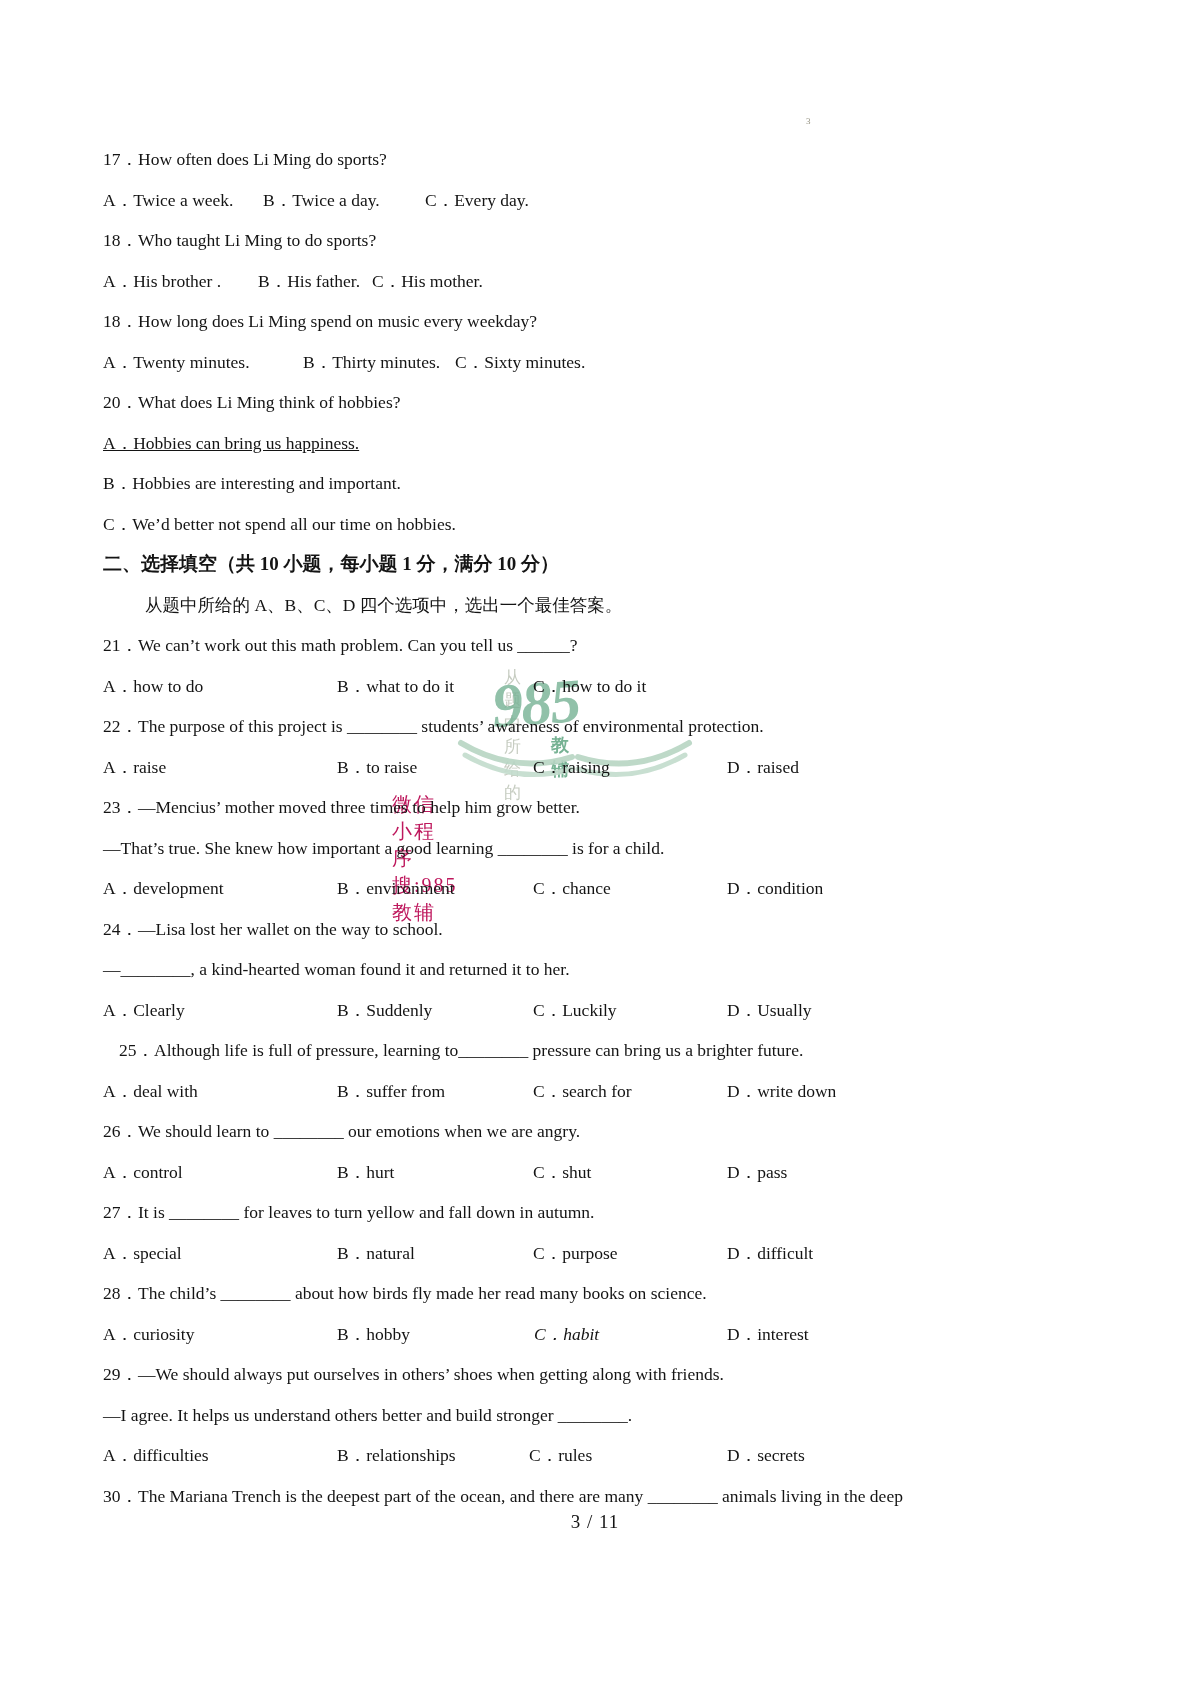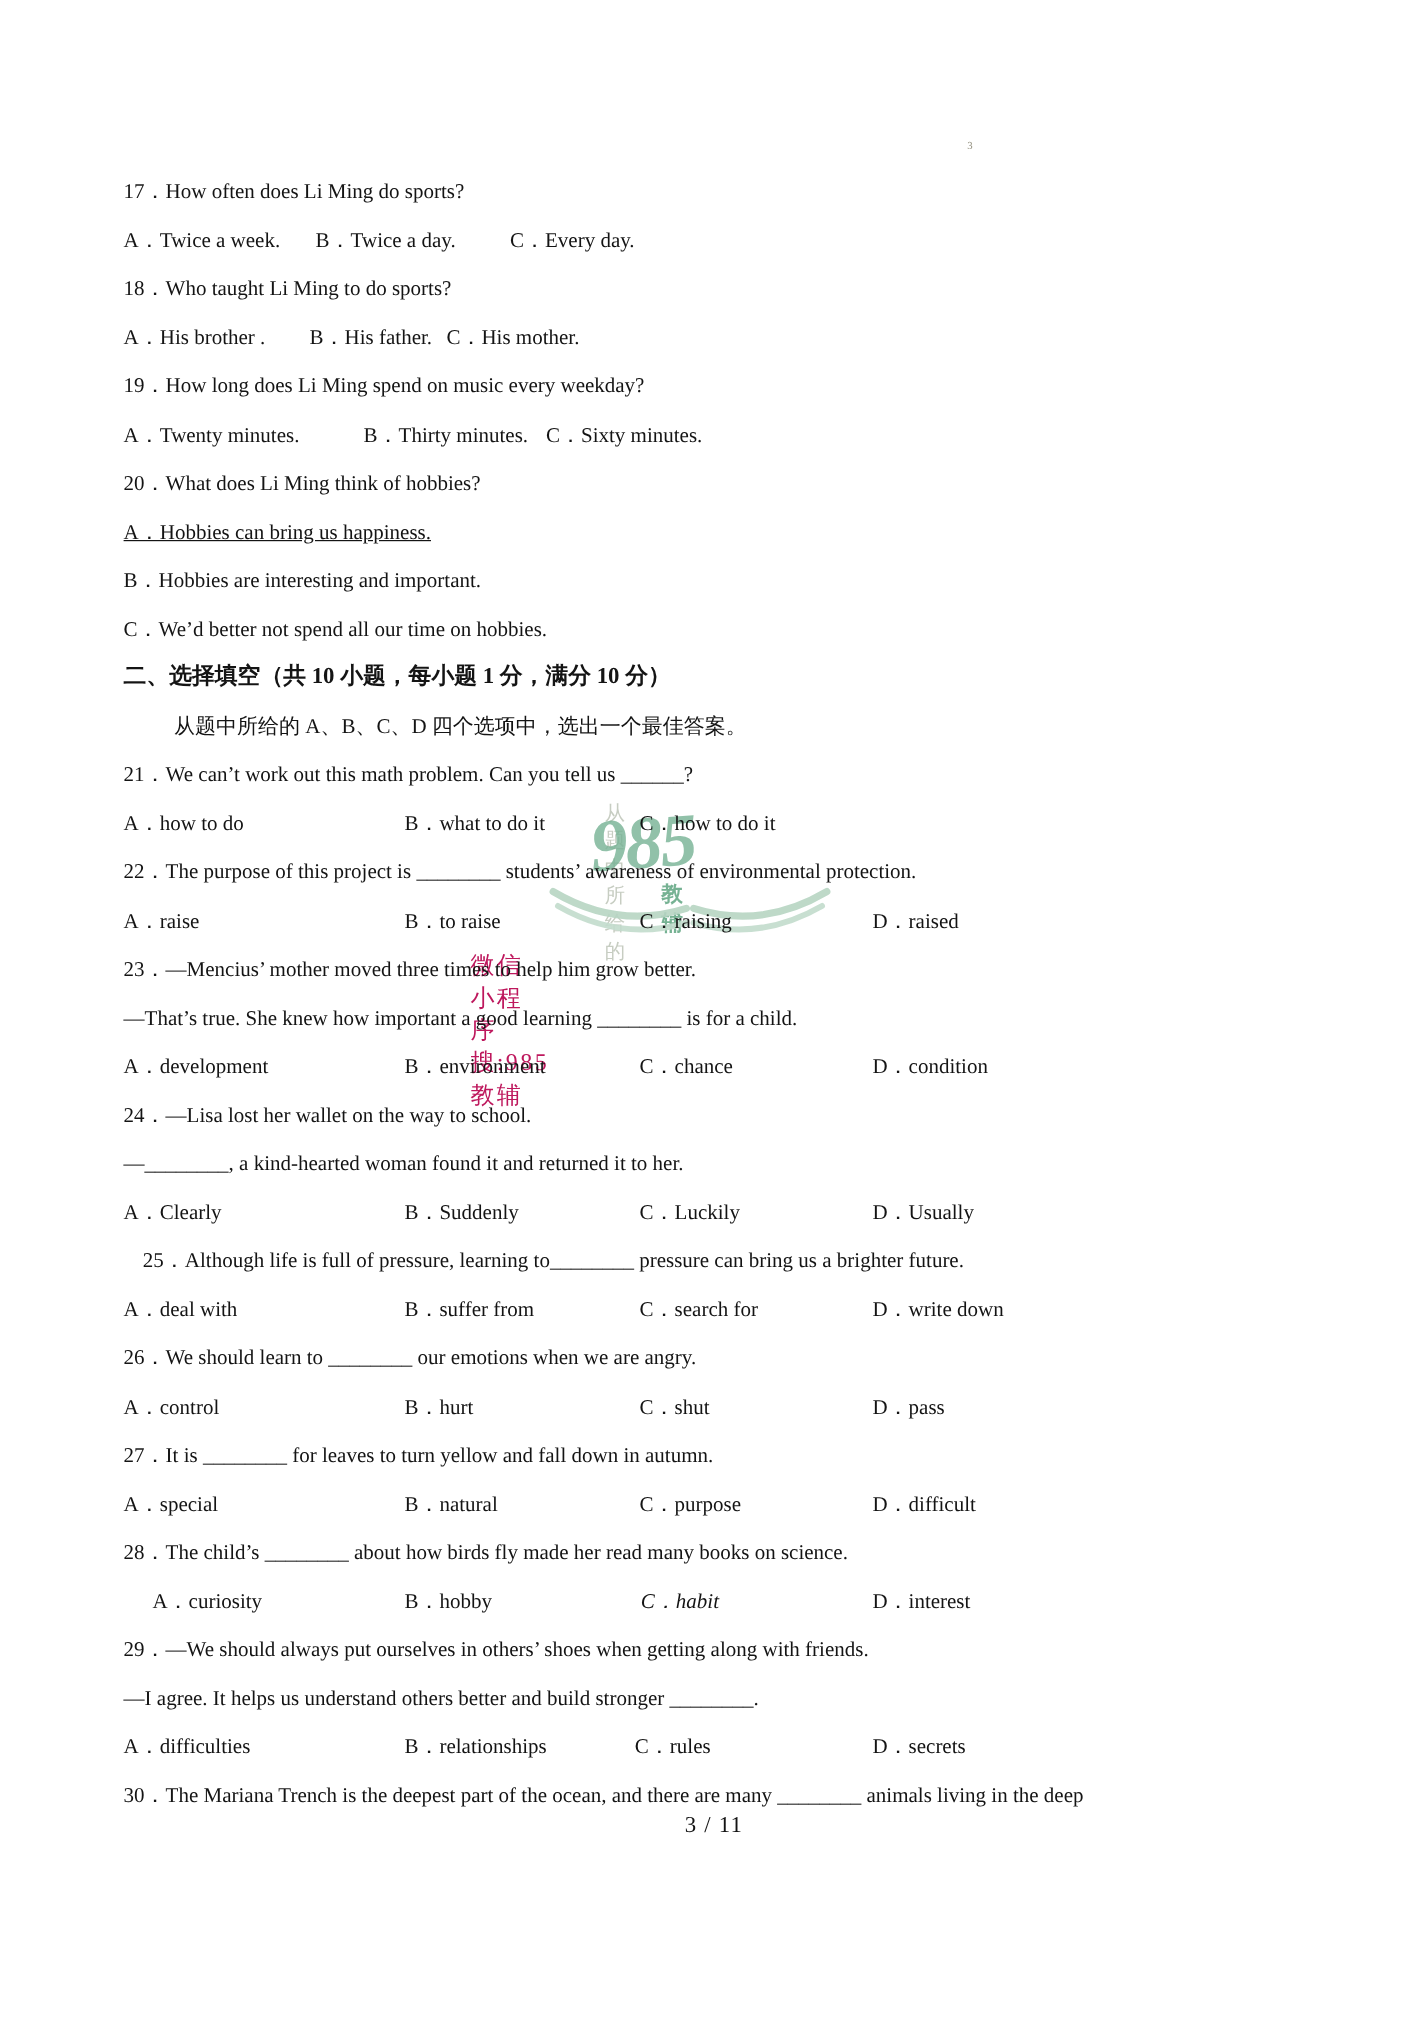--- a/index.html
+++ b/index.html
@@ -56,21 +56,21 @@
     </div>
     <div class="line">
       <span class="seg" style="left: 0px;">18．Who taught Li Ming to do sports?</span>
     </div>
     <div class="line">
       <span class="seg" style="left: 0px;">A．His brother .</span>
       <span class="seg" style="left: 155px;">B．His father.</span>
       <span class="seg" style="left: 269px;">C．His mother.</span>
     </div>
     <div class="line">
-      <span class="seg" style="left: 0px;">19．How long does Li Ming spend on music every weekday?</span>
+      <span class="seg" style="left: 0px;">18．How long does Li Ming spend on music every weekday?</span>
     </div>
     <div class="line">
       <span class="seg" style="left: 0px;">A．Twenty minutes.</span>
       <span class="seg" style="left: 200px;">B．Thirty minutes.</span>
       <span class="seg" style="left: 352px;">C．Sixty minutes.</span>
     </div>
     <div class="line">
       <span class="seg" style="left: 0px;">20．What does Li Ming think of hobbies?</span>
     </div>
     <div class="line">
@@ -153,21 +153,21 @@
     <div class="line">
       <span class="seg" style="left: 0px;">A．special</span>
       <span class="seg" style="left: 234px;">B．natural</span>
       <span class="seg" style="left: 430px;">C．purpose</span>
       <span class="seg" style="left: 624px;">D．difficult</span>
     </div>
     <div class="line">
       <span class="seg" style="left: 0px;">28．The child’s ________ about how birds fly made her read many books on science.</span>
     </div>
     <div class="line">
-      <span class="seg" style="left: 0px; margin-left: 24px;">A．curiosity</span>
+      <span class="seg" style="left: 0px;">A．curiosity</span>
       <span class="seg" style="left: 234px;">B．hobby</span>
       <span class="seg" style="left: 431px; font-style: italic;">C．habit</span>
       <span class="seg" style="left: 624px;">D．interest</span>
     </div>
     <div class="line">
       <span class="seg" style="left: 0px;">29．—We should always put ourselves in others’ shoes when getting along with friends.</span>
     </div>
     <div class="line">
       <span class="seg" style="left: 0px;">—I agree. It helps us understand others better and build stronger ________.</span>
     </div>

